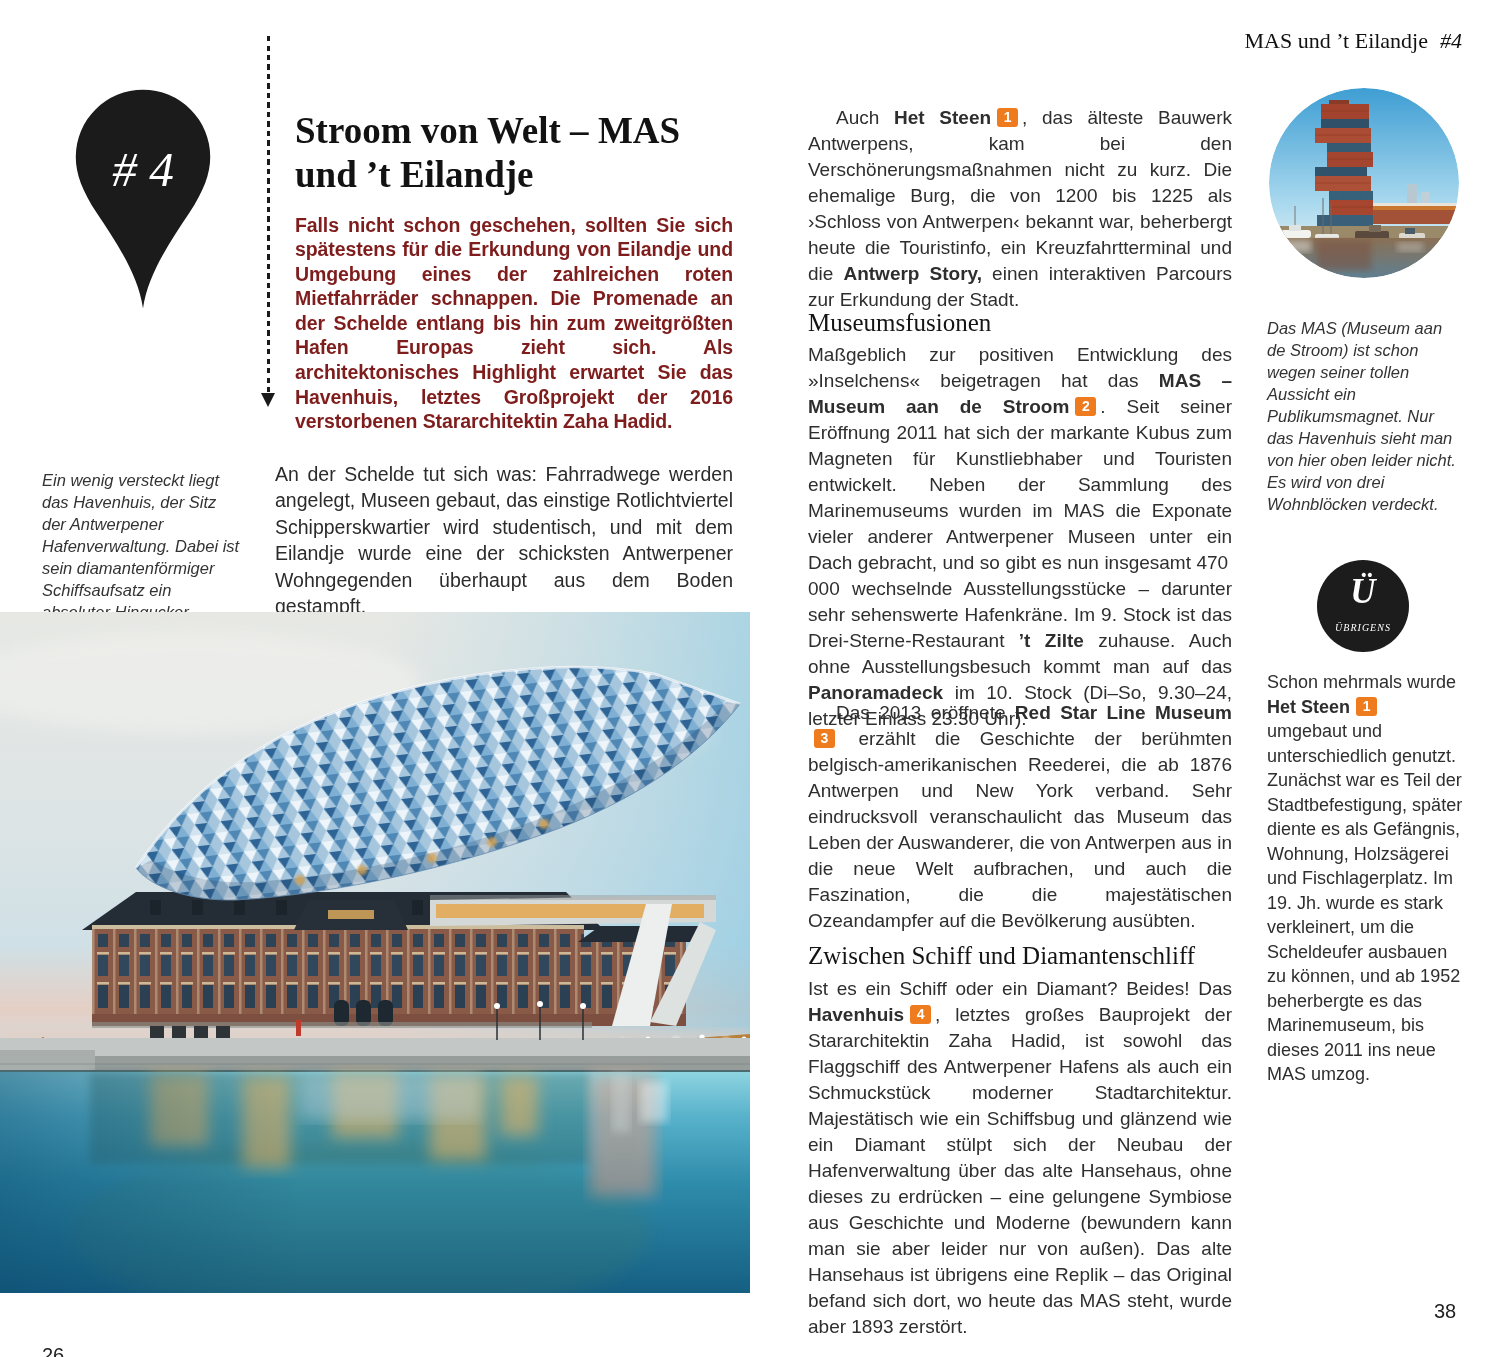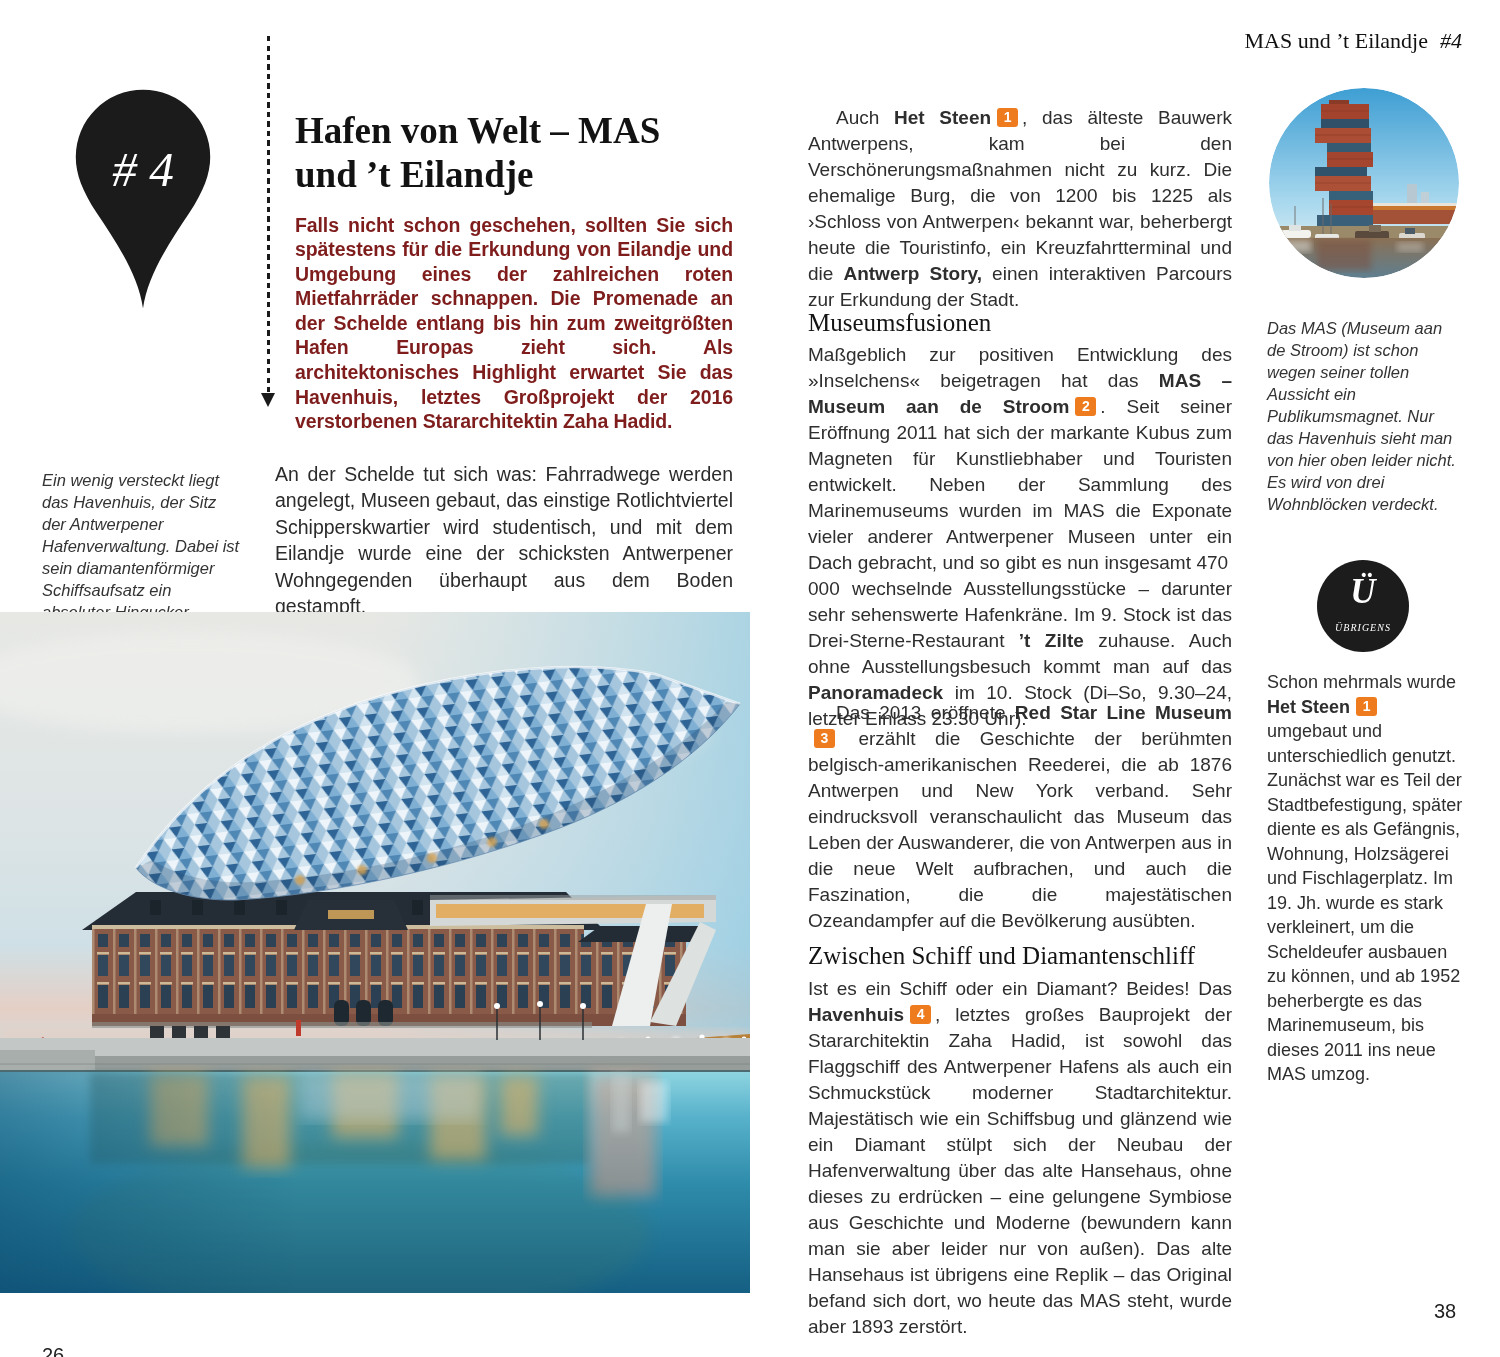--- a/index.html
+++ b/index.html
@@ -65,21 +65,21 @@
 <div class="page">
 
   <svg class="pin" viewBox="0 0 150 235">
     <path d="M75,232 C70,196 46,161 26,131 C11,108 4,90 4,72 A71,71 0 1 1 146,72 C146,90 139,108 124,131 C104,161 80,196 75,232 Z" fill="#1b1b1b"></path>
     <text x="75" y="103" text-anchor="middle" font-family="Liberation Serif, DejaVu Serif, serif" font-style="italic" font-size="52" fill="#ffffff"># 4</text>
   </svg>
 
   <div class="dotline"></div>
   <div class="dotarrow"></div>
 
-  <h1 class="title"><span>Hafen von Welt – </span><b>MAS</b><br><b>und ’t Eilandje</b></h1>
+  <h1 class="title"><span>Stroom von Welt – </span><b>MAS</b><br><b>und ’t Eilandje</b></h1>
   <p class="intro">Falls nicht schon geschehen, sollten Sie sich spätestens für die Erkundung von Eilandje und Umgebung eines der zahlreichen roten Mietfahrräder schnappen. Die Promenade an der Schelde entlang bis hin zum zweitgrößten Hafen Europas zieht sich. Als architektonisches Highlight erwartet Sie das Havenhuis, letztes Großprojekt der 2016 verstorbenen Stararchitektin Zaha Hadid.</p>
   <p class="margin-note">Ein wenig versteckt liegt das Havenhuis, der Sitz der Antwerpener Hafenverwaltung. Dabei ist sein diamantenförmiger Schiffsaufsatz ein absoluter Hingucker.</p>
   <p class="left-body">An der Schelde tut sich was: Fahrradwege werden angelegt, Museen gebaut, das einstige Rotlichtviertel Schipperskwartier wird studentisch, und mit dem Eilandje wurde eine der schicksten Antwerpener Wohngegenden überhaupt aus dem Boden gestampft.</p>
 
   <svg class="photo-main" viewBox="0 0 750 681">
     <defs>
       <linearGradient id="sky" x1="0" y1="0" x2="0" y2="1">
         <stop offset="0" stop-color="#e7e8e4"></stop>
           <stop offset="0.45" stop-color="#dde4e5"></stop>
         <stop offset="0.72" stop-color="#cfe0e6"></stop>

